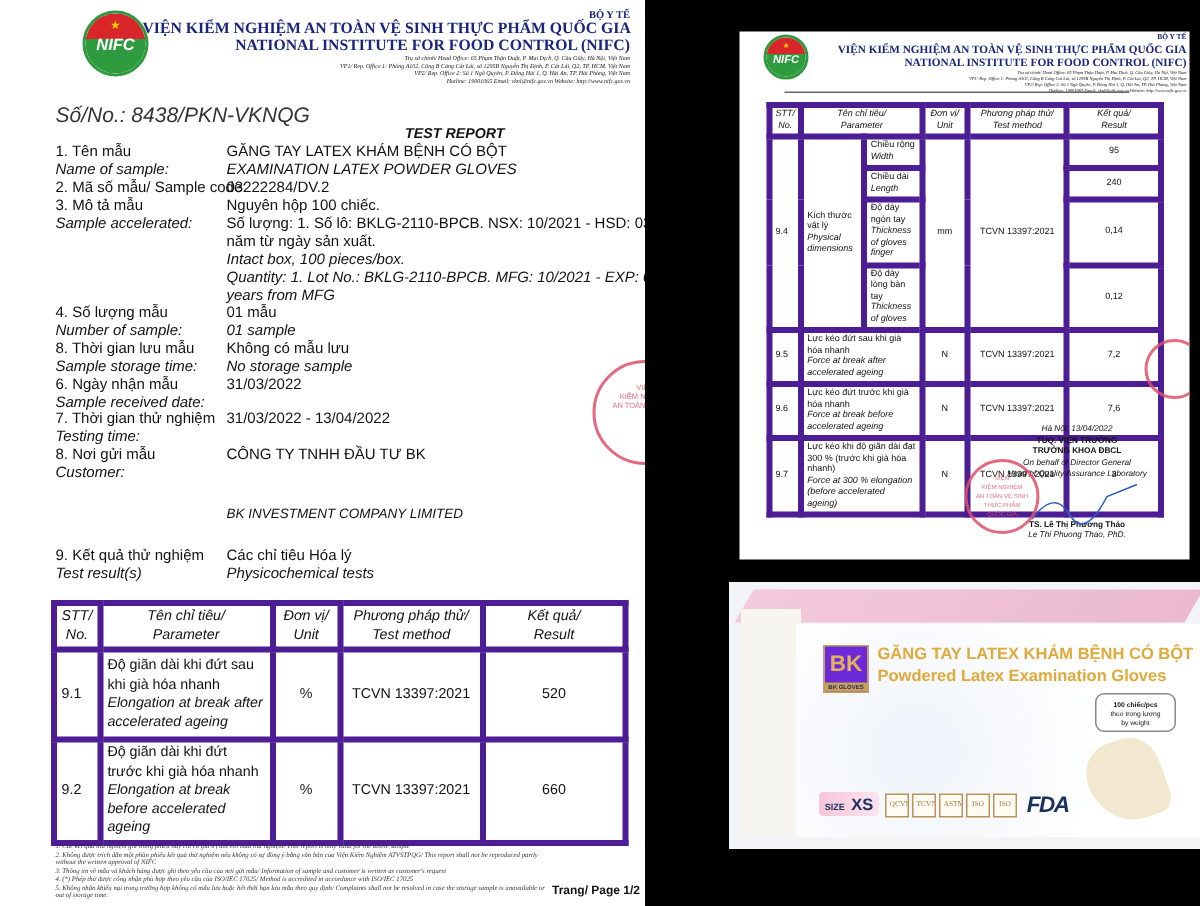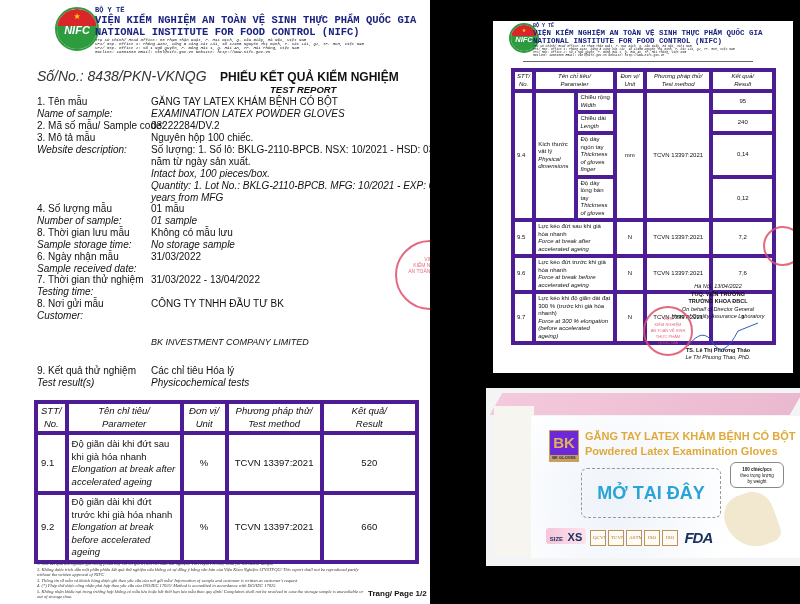--- a/index.html
+++ b/index.html
@@ -1,21 +1,21 @@
 <!DOCTYPE html>
 <html><head>
 <meta charset="utf-8">
 <style>
 *{box-sizing:border-box;margin:0;padding:0}
 body{width:800px;height:604px;background:#000;position:relative;overflow:hidden;font-family:"Liberation Sans",sans-serif;color:#111}
 .page{position:absolute;background:#fff;overflow:hidden}
 #left{left:0;top:0;width:430px;height:604px}
 #right{left:493px;top:21px;width:300px;height:352px}
 #product{left:486px;top:388px;width:314px;height:178px;background:#f3f4f6}
-.hdr{position:absolute;text-align:left;font-family:Liberation Mono, monospace}
+.hdr{position:absolute;text-align:right;font-family:Liberation Serif, serif}
 .logo{position:absolute;border-radius:50%;background:#fff;border:2px solid #2e9b3e;overflow:hidden}
 .logo .top{position:absolute;left:0;right:0;top:0;height:42%;background:#d8262a}
 .logo .bot{position:absolute;left:0;right:0;bottom:0;height:58%;background:#2e9b3e}
 .logo .txt{position:absolute;left:0;right:0;top:38%;text-align:center;color:#fff;font-weight:bold;font-family:"Liberation Sans",sans-serif;font-style:italic}
 .logo .star{position:absolute;left:0;right:0;top:8%;text-align:center;color:#ffd400}
 .row{position:absolute;left:37px;font-size:10px;line-height:12px}
 .row .lbl{position:absolute;left:0;width:115px;white-space:nowrap}
 .row .val{position:absolute;left:114px;width:300px}
 .it{font-style:italic}
 table{border-collapse:collapse;position:absolute}
@@ -41,37 +41,36 @@
     <div style="font-size:7px;font-weight:bold;color:#1a237e">BỘ Y TẾ</div>
     <div style="font-size:10.5px;font-weight:bold;color:#1a237e;white-space:nowrap">VIỆN KIỂM NGHIỆM AN TOÀN VỆ SINH THỰC PHẨM QUỐC GIA</div>
     <div style="font-size:10.5px;font-weight:bold;color:#1a237e">NATIONAL INSTITUTE FOR FOOD CONTROL (NIFC)</div>
     <div style="font-size:4px;font-style:italic">Trụ sở chính/ Head Office: 65 Phạm Thận Duật, P. Mai Dịch, Q. Cầu Giấy, Hà Nội, Việt Nam</div>
     <div style="font-size:4px;font-style:italic;white-space:nowrap">VP1/ Rep. Office 1: Phòng A102, Cổng B Cảng Cát Lái, số 1295B Nguyễn Thị Định, P. Cát Lái, Q2, TP. HCM, Việt Nam</div>
     <div style="font-size:4px;font-style:italic">VP2/ Rep. Office 2: Số 1 Ngô Quyền, P. Đông Hải 1, Q. Hải An, TP. Hải Phòng, Việt Nam</div>
     <div style="font-size:4px;font-style:italic">Hotline: 19001065     Email: vknl@nifc.gov.vn     Website: http://www.nifc.gov.vn</div>
   </div>
 
   <div class="it" style="position:absolute;left:37px;top:68px;font-size:14px;color:#333">Số/No.: 8438/PKN-VKNQG</div>
-  <div style="position:absolute;left:220px;top:70px;font-size:12px;font-weight:bold">PHIẾU KẾT QUẢ KIỂM NGHIỆM</div>
   <div class="it" style="position:absolute;left:270px;top:84px;font-size:9.5px;font-weight:bold">TEST REPORT</div>
 
   <div class="row" style="top:96px">
     <div class="lbl">1. Tên mẫu</div>
     <div class="val">GĂNG TAY LATEX KHÁM BỆNH CÓ BỘT</div>
     <div class="lbl it" style="top:12px">Name of sample:</div>
     <div class="val it" style="top:12px">EXAMINATION LATEX POWDER GLOVES</div>
   </div>
   <div class="row" style="top:120px">
     <div class="lbl">2. Mã số mẫu/ Sample code:</div>
     <div class="val">03222284/DV.2</div>
   </div>
   <div class="row" style="top:132px">
     <div class="lbl">3. Mô tả mẫu</div>
     <div class="val">Nguyên hộp 100 chiếc.</div>
-    <div class="lbl it" style="top:12px">Website description:</div>
+    <div class="lbl it" style="top:12px">Sample accelerated:</div>
     <div class="val" style="top:12px">Số lượng: 1. Số lô: BKLG-2110-BPCB. NSX: 10/2021 - HSD: 03 năm từ ngày sản xuất.</div>
     <div class="val it" style="top:36px">Intact box, 100 pieces/box.</div>
     <div class="val it" style="top:48px">Quantity: 1. Lot No.: BKLG-2110-BPCB. MFG: 10/2021 - EXP: 03 years from MFG</div>
   </div>
   <div class="row" style="top:203px">
     <div class="lbl">4. Số lượng mẫu</div>
     <div class="val">01 mẫu</div>
     <div class="lbl it" style="top:12px">Number of sample:</div>
     <div class="val it" style="top:12px">01 sample</div>
   </div>
@@ -245,23 +244,20 @@
   <div style="position:absolute;left:8px;top:18px;width:40px;height:150px;background:#f7f5f0"></div>
   <div style="position:absolute;left:45px;top:28px;width:269px;height:142px;background:#fff;background-image:radial-gradient(circle at 30% 60%,#eef3fa 0,#fff 60%)"></div>
 
   <div style="position:absolute;left:63px;top:42px;width:30px;height:32px;background:#6d28d9;border:1px solid #c8a05a;color:#e0b35a;text-align:center;font-weight:bold;font-size:15px;line-height:24px">
     <span>BK</span>
     <div style="position:absolute;left:0;right:0;bottom:0;font-size:4px;line-height:6px;background:#c8a05a;color:#1c3160">BK GLOVES</div>
   </div>
   <div style="position:absolute;left:99px;top:42px;font-size:11px;font-weight:bold;color:#e0a93a;white-space:nowrap">GĂNG TAY LATEX KHÁM BỆNH CÓ BỘT</div>
   <div style="position:absolute;left:99px;top:57px;font-size:11px;font-weight:bold;color:#e0a93a;white-space:nowrap">Powdered Latex Examination Gloves</div>
 
-  <div style="position:absolute;left:95px;top:80px;width:140px;height:50px;border:1px dashed #999;border-radius:6px;text-align:center;line-height:48px;font-size:18px;font-weight:bold;color:#2aa3d6">
-    <span>MỞ TẠI ĐÂY</span>
-  </div>
 
   <div style="position:absolute;left:244px;top:74px;width:54px;height:26px;border:1px solid #888;border-radius:6px;background:#fff;text-align:center;font-size:4.5px;line-height:6px;padding-top:4px">
     <div style="font-weight:bold">100 chiếc/pcs</div>
     <div>theo trọng lượng</div>
     <div>by weight</div>
   </div>
 
   <div style="position:absolute;left:240px;top:105px;width:50px;height:55px;background:#f1e8cf;border-radius:40% 40% 20% 60%;transform:rotate(-20deg)"></div>
 
   <div style="position:absolute;left:60px;top:140px;width:40px;height:16px;background:linear-gradient(90deg,#f6c5da,#fbe3ee);border-radius:3px;text-align:center;line-height:16px;color:#1c3160;font-weight:bold">

